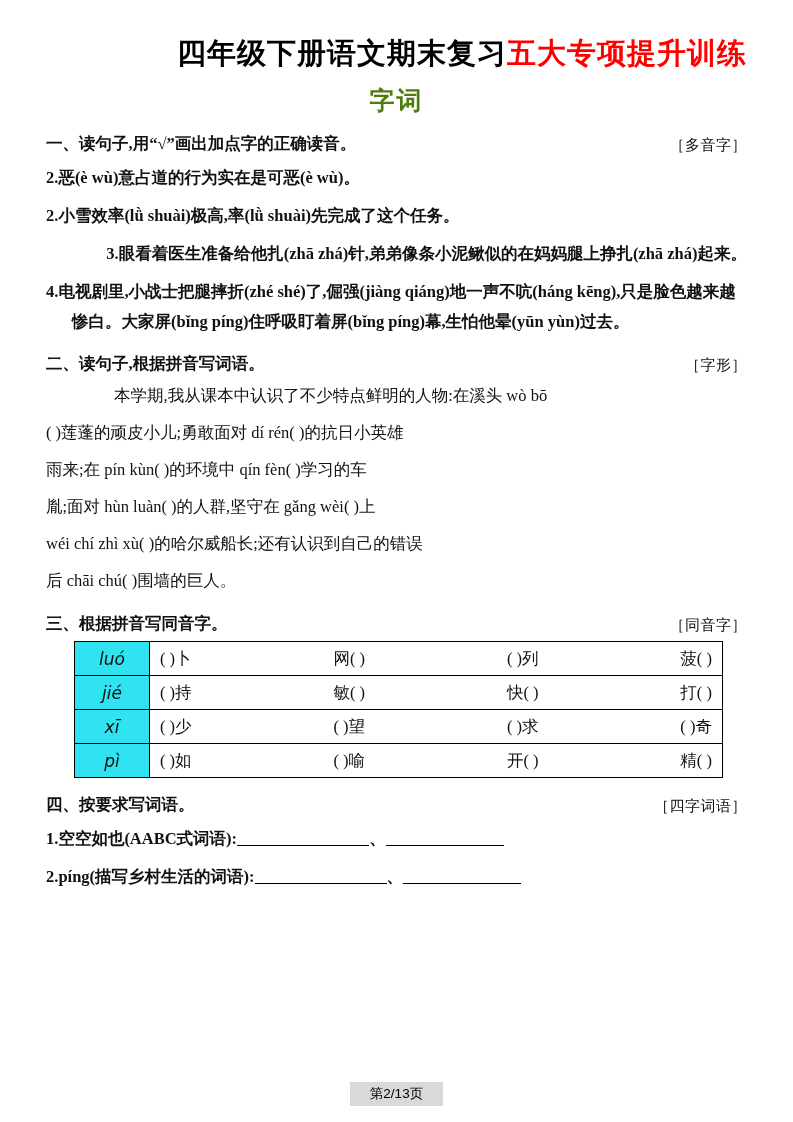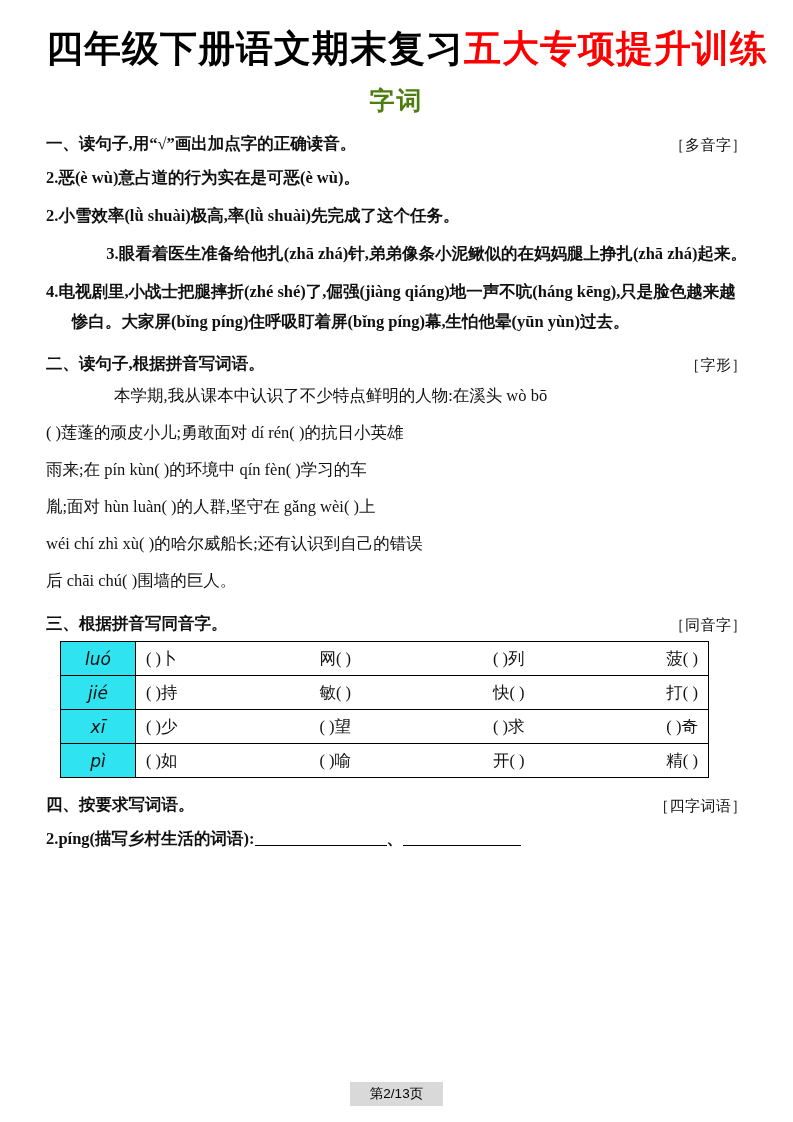--- a/index.html
+++ b/index.html
@@ -17,26 +17,26 @@
   }
   .page {
     width: 793px;
     height: 1122px;
     box-sizing: border-box;
     padding: 18px 46px 0 46px;
     position: relative;
   }
   
   .title-line {
-    text-align: left;
-    font-size: 37px;
+    text-align: right;
+    font-size: 29px;
     font-weight: bold;
     letter-spacing: 1px;
     white-space: nowrap;
-    margin-top: 6px;
+    margin-top: 16px;
   }
   .title-black { color: #000000; }
   .title-red { color: #ff0000; }
   .subtitle {
     text-align: center;
     font-size: 25px;
     font-weight: bold;
     color: #4d7c0f;
     margin-top: 10px;
     letter-spacing: 2px;
@@ -69,21 +69,21 @@
   .para {
     font-size: 16.5px;
     line-height: 33px;
     margin-top: 4px;
     font-weight: normal;
   }
   
   table.tones {
     border-collapse: collapse;
     margin-top: 6px;
-    margin-left: 14px;
+    margin-left: 28px;
     font-size: 16.5px;
   }
   table.tones td {
     border: 1px solid #000000;
     height: 33px;
     padding: 0 6px;
     vertical-align: middle;
     white-space: nowrap;
   }
   td.pin-cell {
@@ -222,20 +222,23 @@
       </td>
     </tr>
   </tbody>
     </table>
 
   <div class="sec-head">
     <span>四、按要求写词语。</span>
     <span class="label">［四字词语］</span>
   </div>
 
+  <div class="q">
+    <span>1.</span><span>空空如也(AABC式词语):</span><span class="fill f130"></span>、<span class="fill f120"></span>
+  </div>
 
   <div class="q">
     <span>2.</span><span>píng(描写乡村生活的词语):</span><span class="fill f130"></span>、<span class="fill f120"></span>
   </div>
 
   <div class="footer">
     <span>第2/13页</span>
   </div>
 </div>
 

